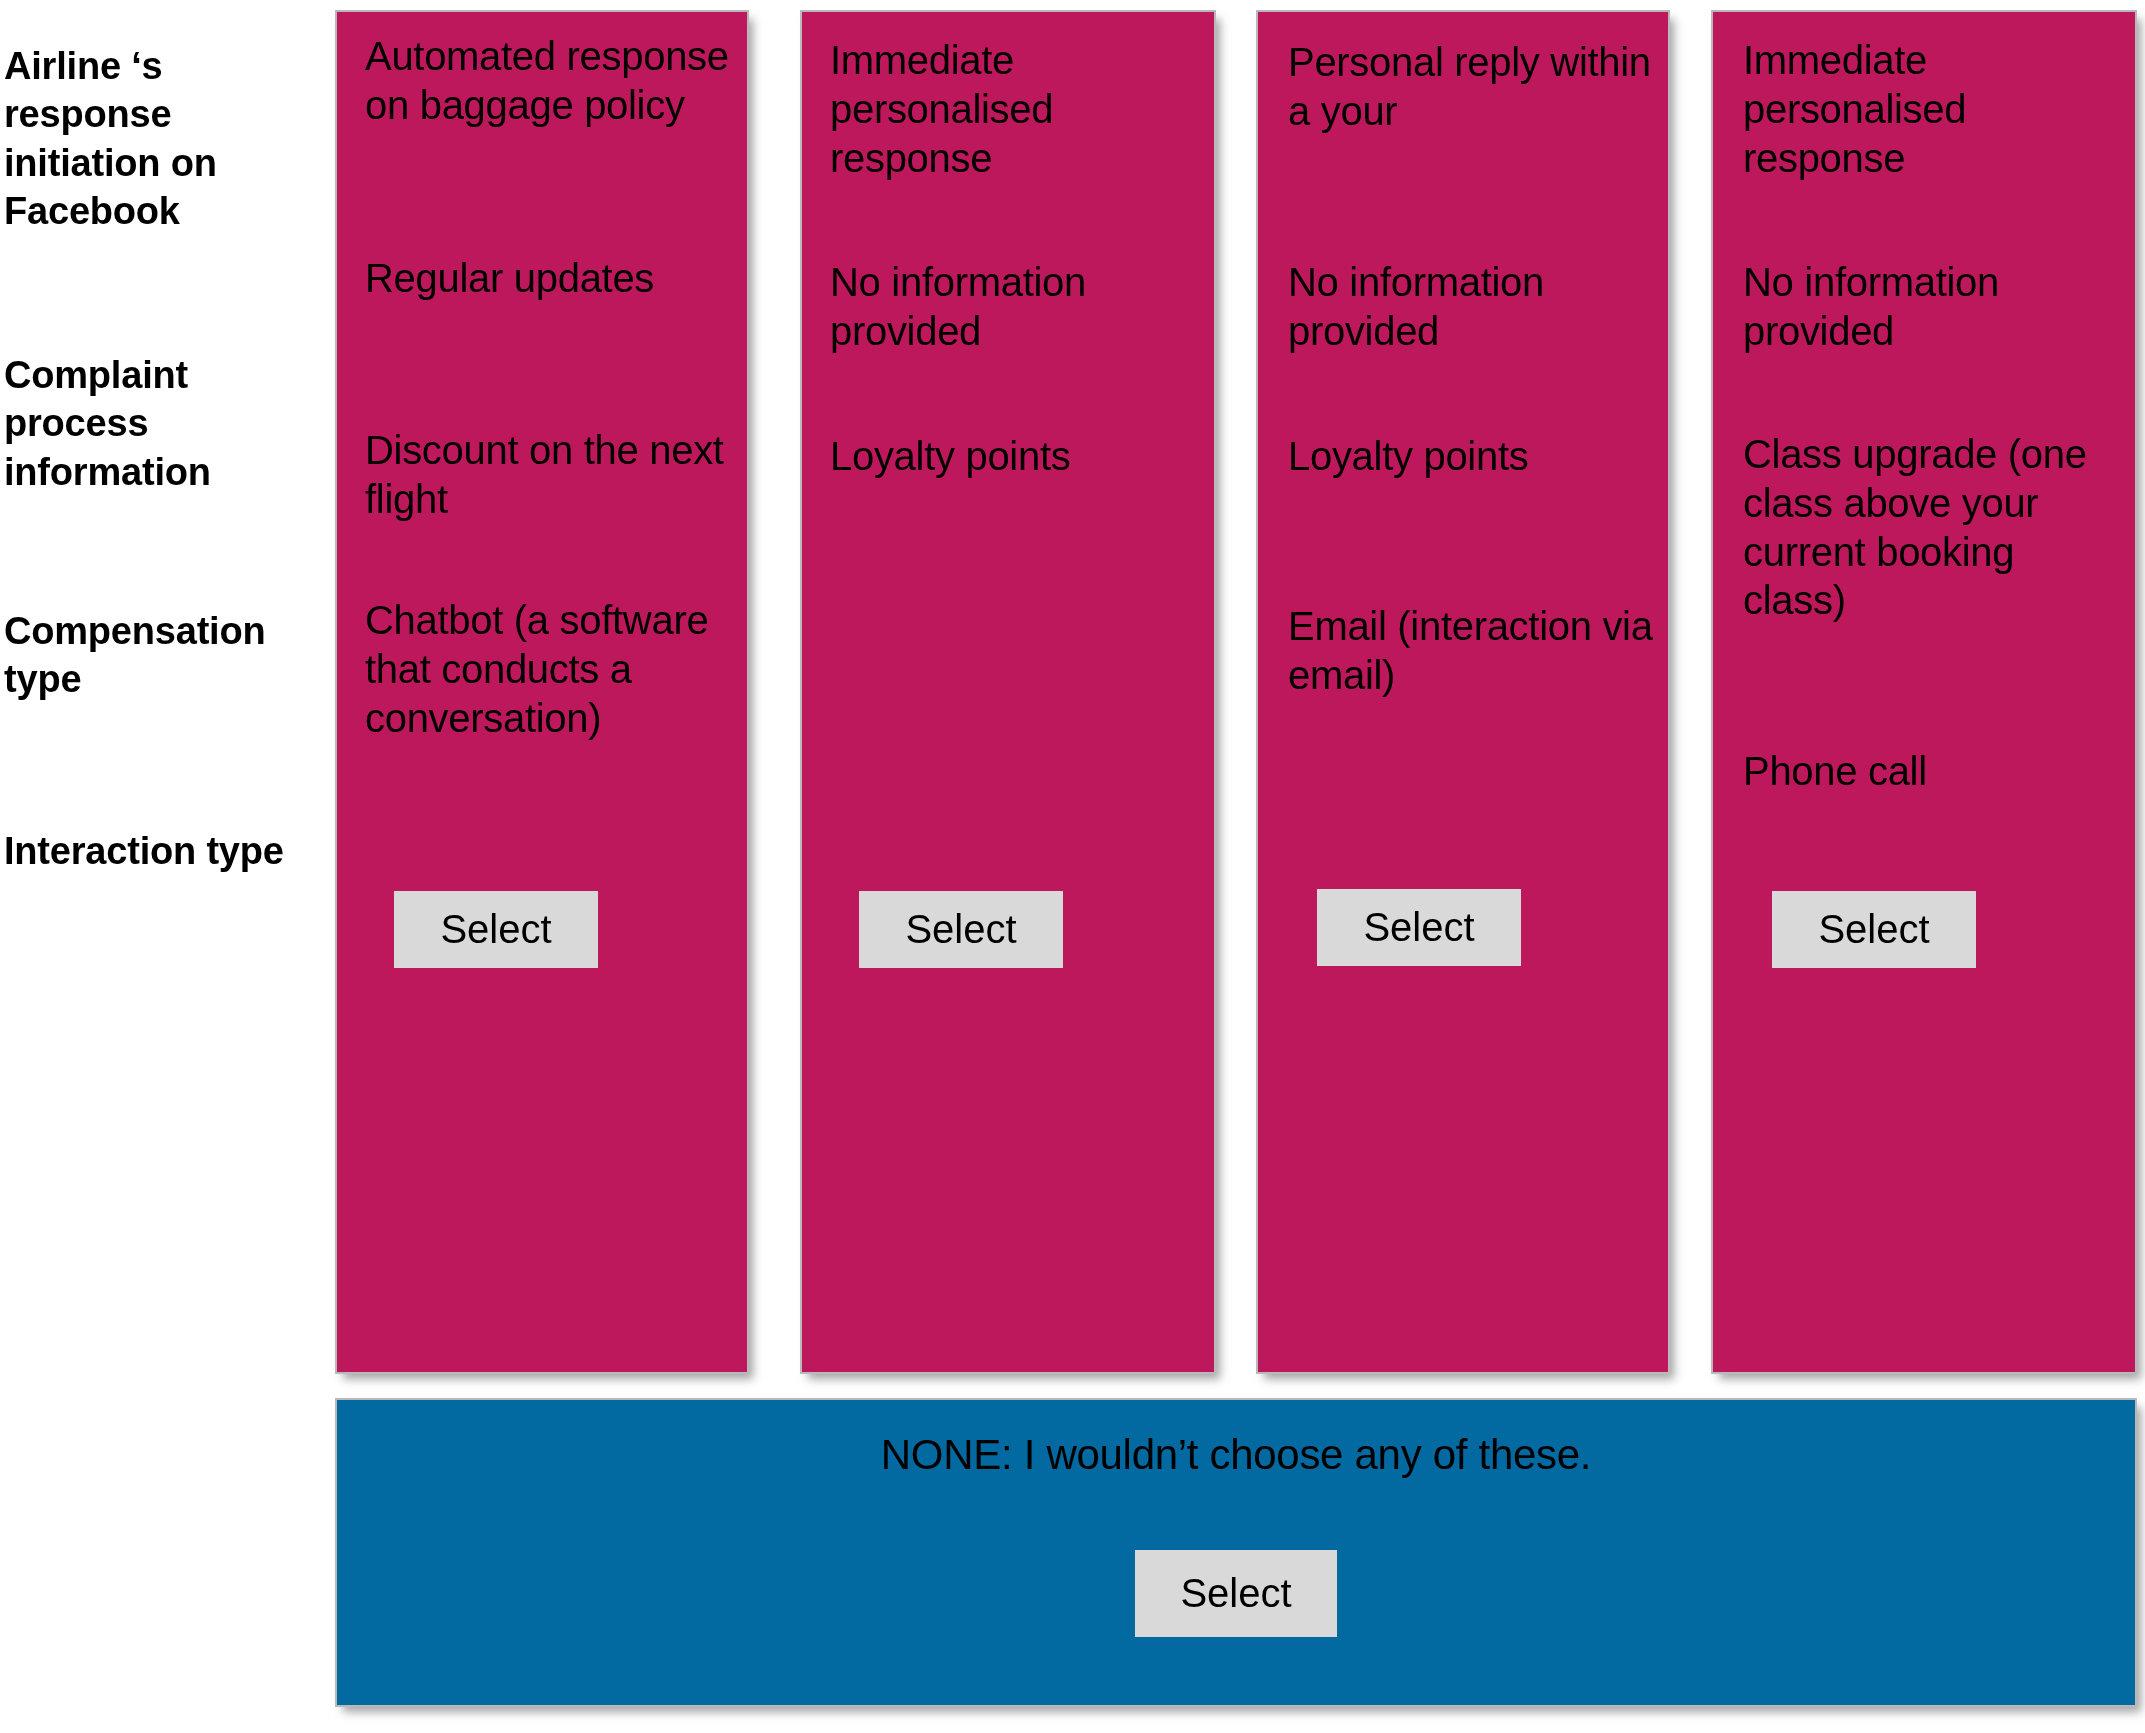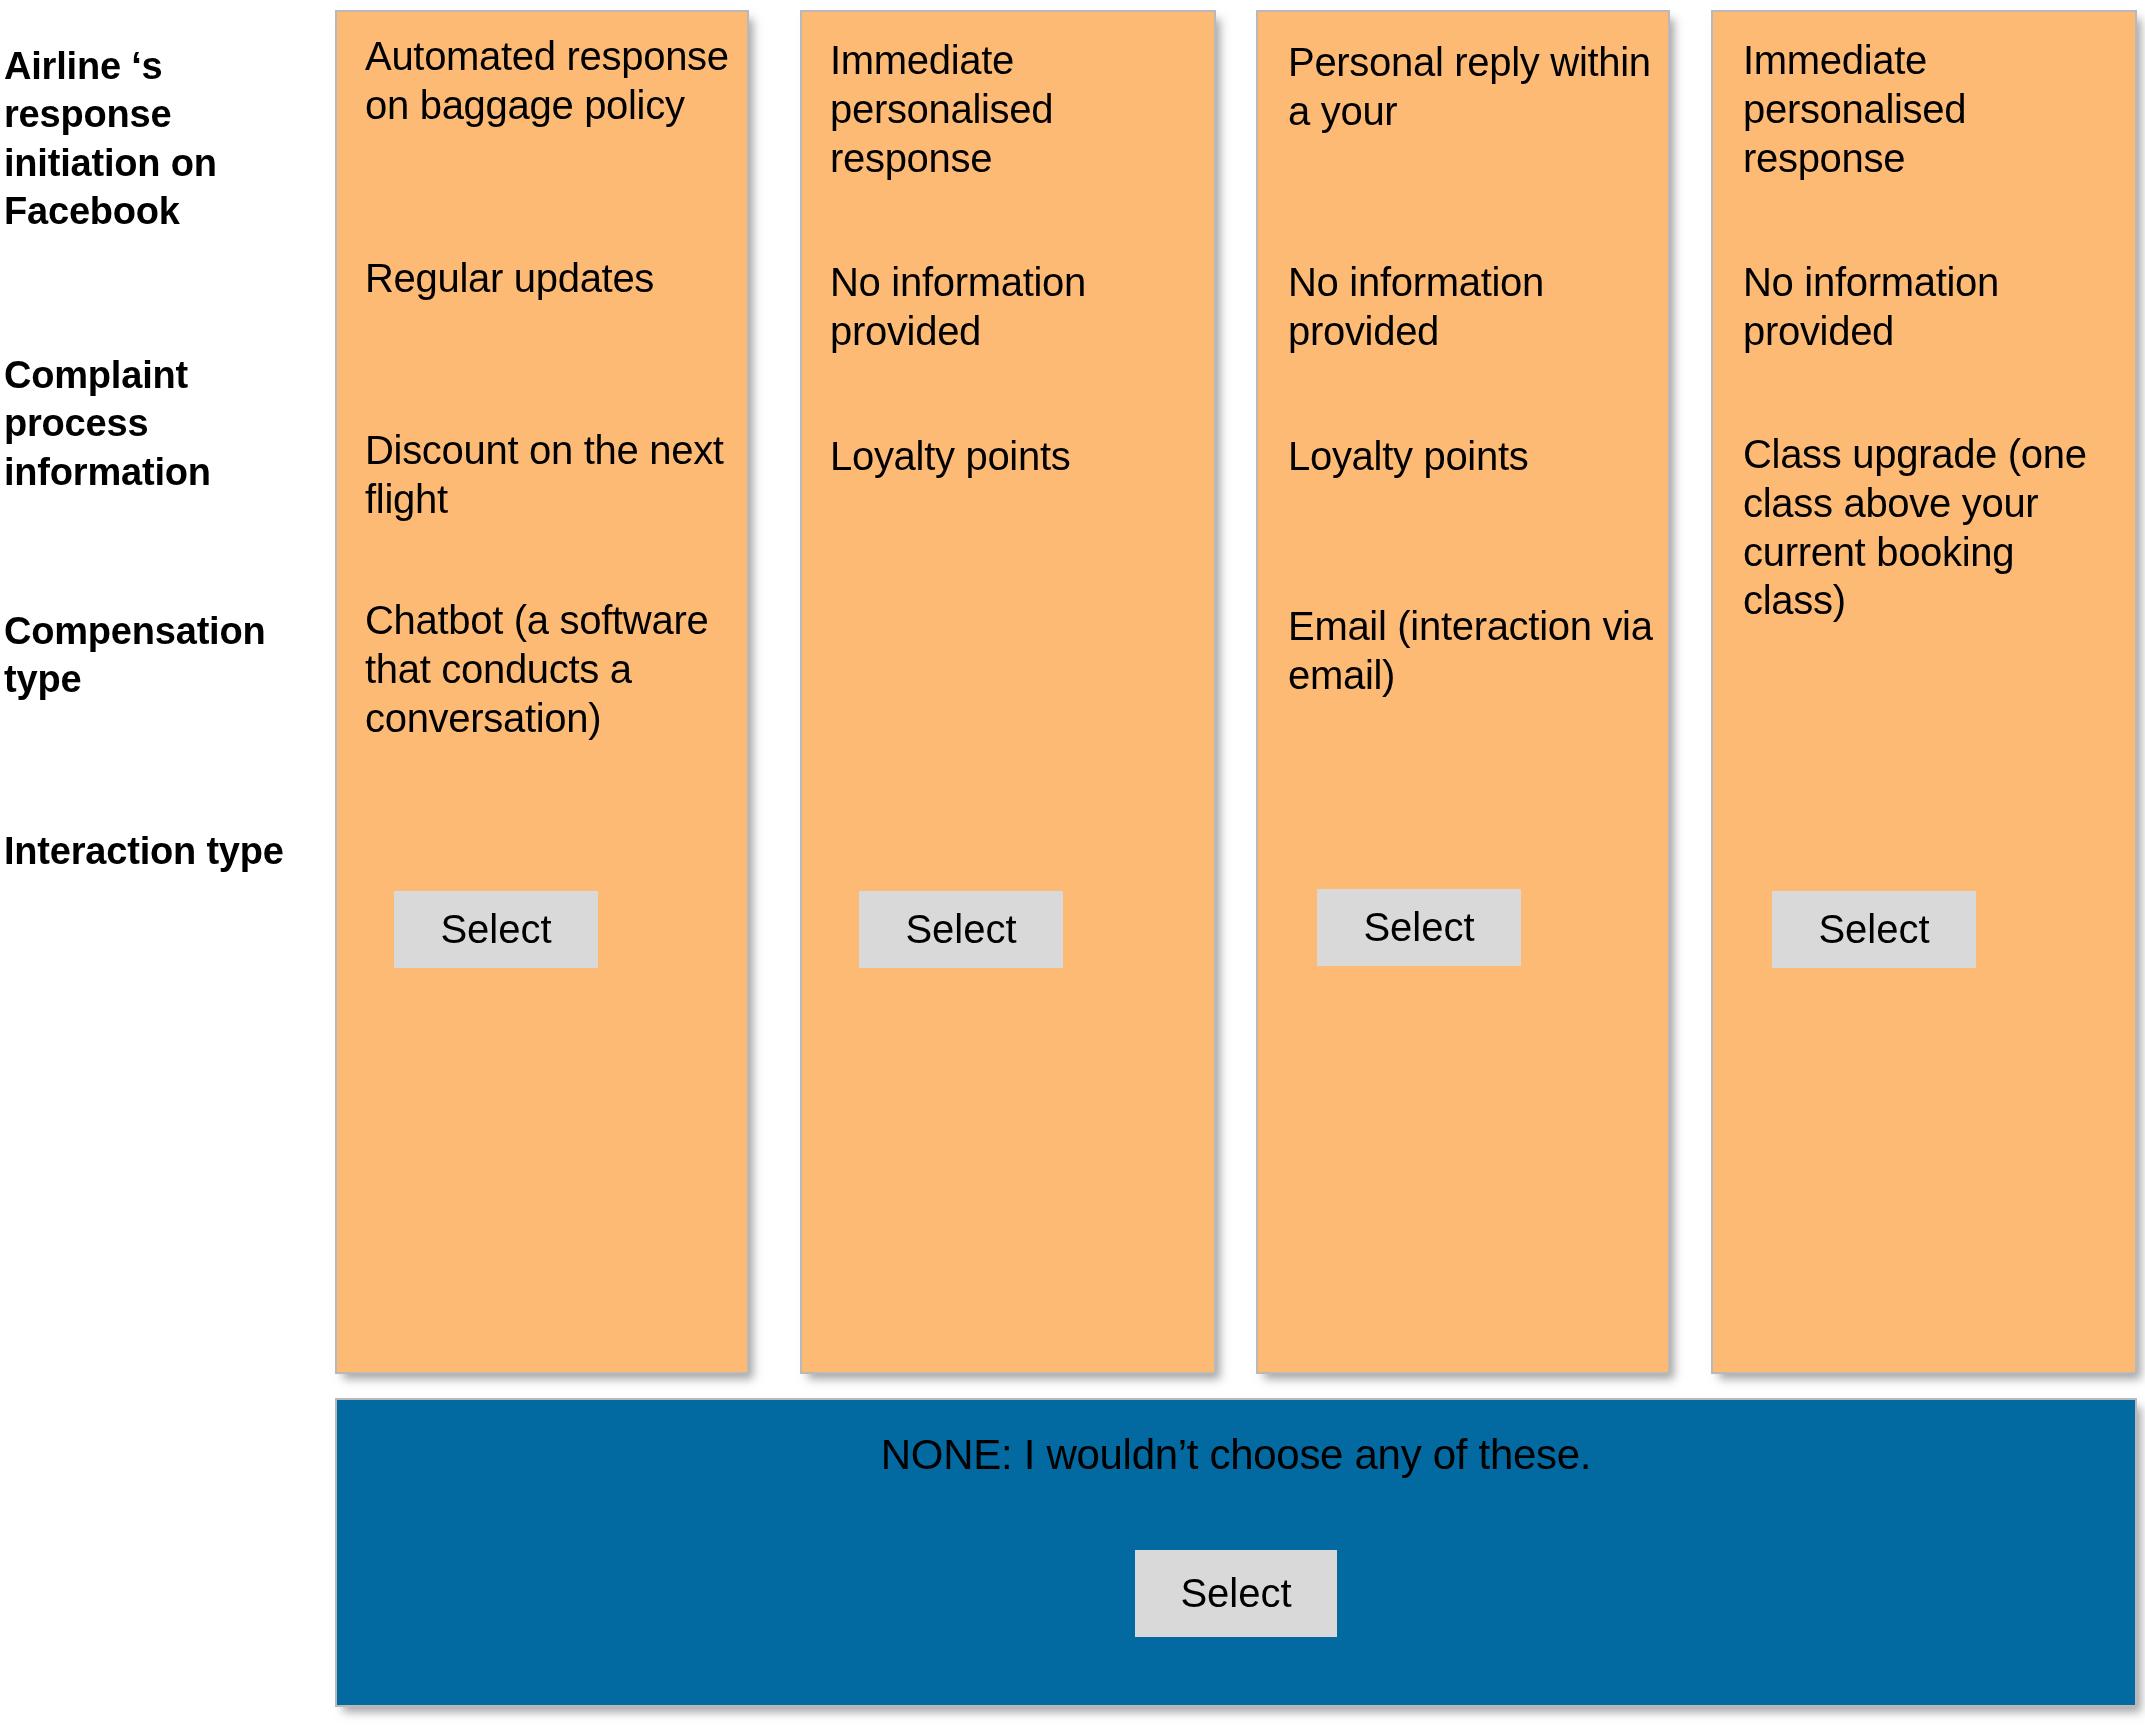--- a/index.html
+++ b/index.html
@@ -51,21 +51,21 @@
     left: 335px;
     top: 10px;
     width: 1802px;
     height: 1376px;
   }
 
   .card {
     position: absolute;
     top: 0;
     height: 1364px;
-    background: #fdba74;
+    background: #be185d;
     border: 2px solid #b9b9b9;
     box-shadow: 6px 7px 9px -2px rgba(90,90,90,0.55);
     box-sizing: border-box;
   }
   .card.c0 { left: 0px;    width: 414px; }
   .card.c1 { left: 465px;  width: 416px; }
   .card.c2 { left: 921px;  width: 414px; }
   .card.c3 { left: 1376px; width: 426px; }
 
   .cell {
@@ -194,20 +194,21 @@
       <div class="cell slot1">No information provided</div>
       <div class="cell slot2">Loyalty points</div>
       <div class="cell slot3">Email (interaction via email)</div>
       <button class="select-btn">Select</button>
     </div>
 
     <div class="card c3">
       <div class="cell slot0">Immediate personalised response</div>
       <div class="cell slot1">No information provided</div>
       <div class="cell slot2">Class upgrade (one class above your current booking class)</div>
+      <div class="cell slot3">Phone call</div>
       <button class="select-btn">Select</button>
     </div>
 
   </div>
 
   <div id="none-card">
     <div id="none-text">NONE: I wouldn’t choose any of these.</div>
     <button class="select-btn">Select</button>
   </div>
 

